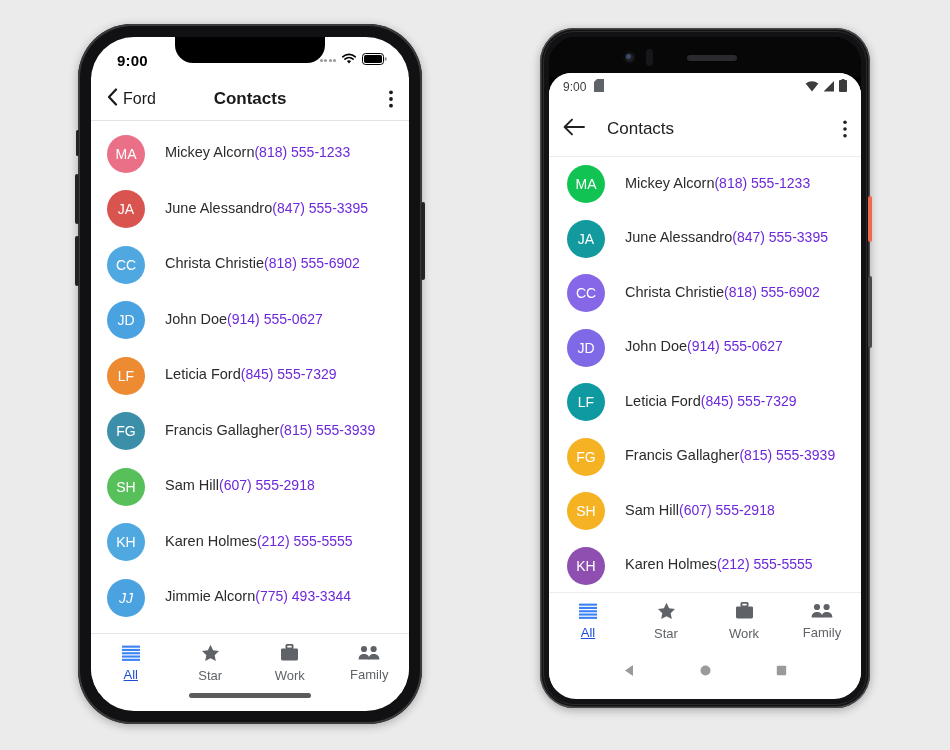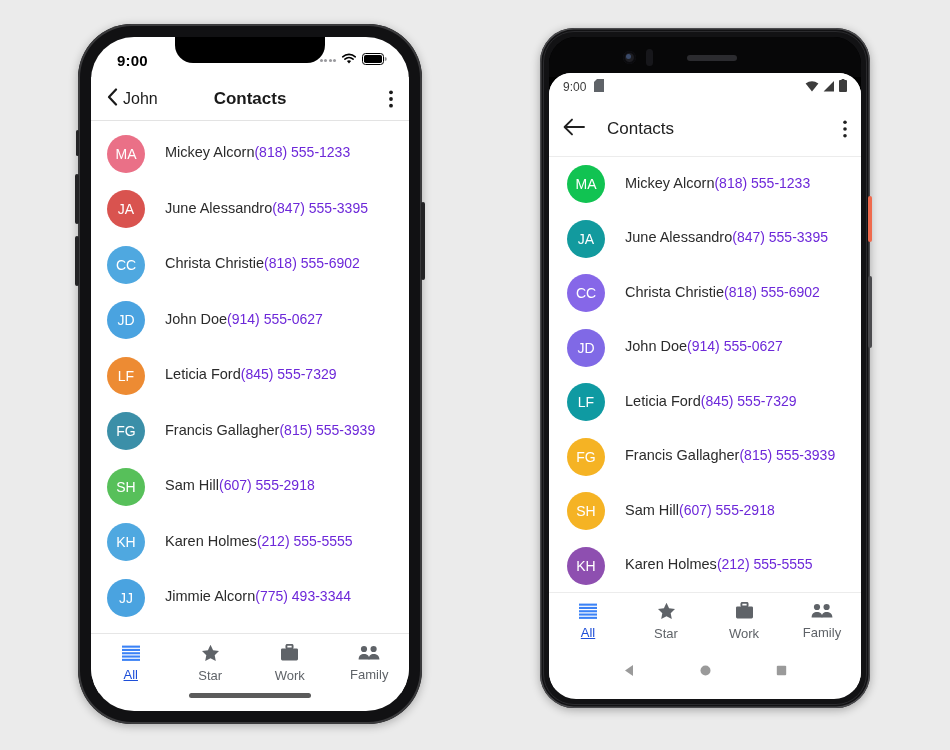--- a/index.html
+++ b/index.html
@@ -218,21 +218,21 @@
         </div>
       </div>
 
       <div class="ios-appbar">
         <div class="ios-back">
           <span>
             <svg width="11" height="18" viewBox="0 0 11 18">
               <path d="M9 1.5 L2 9 L9 16.5" stroke="#1a1a1a" stroke-width="2.2" fill="none" stroke-linecap="round" stroke-linejoin="round"></path>
             </svg>
           </span>
-          <span class="ios-back-label">John</span>
+          <span class="ios-back-label">Ford</span>
         </div>
         <div class="ios-title">Contacts</div>
         <div class="ios-menu">
           <svg width="4" height="18" viewBox="0 0 4 18">
             <circle cx="2" cy="2.3" r="1.9" fill="#1a1a1a"></circle>
             <circle cx="2" cy="9" r="1.9" fill="#1a1a1a"></circle>
             <circle cx="2" cy="15.7" r="1.9" fill="#1a1a1a"></circle>
           </svg>
         </div>
       </div>
@@ -288,21 +288,21 @@
             </div>
           </div>
           <div class="row">
             <div class="avatar" style="background: rgb(79, 168, 224);">KH</div>
             <div class="row-text">
               <div class="row-name">Karen Holmes</div>
               <div class="row-phone">(212) 555-5555</div>
             </div>
           </div>
           <div class="row">
-            <div class="avatar" style="background: rgb(74, 163, 224);">JJ</div>
+            <div class="avatar" style="background: rgb(74, 163, 224); font-style: italic;">JJ</div>
             <div class="row-text">
               <div class="row-name">Jimmie Alcorn</div>
               <div class="row-phone">(775) 493-3344</div>
             </div>
           </div>
         </div>
 
       <div class="ios-tabbar" id="ios-tabbar">
           <div class="tab active">
             <span style="display: flex;">

